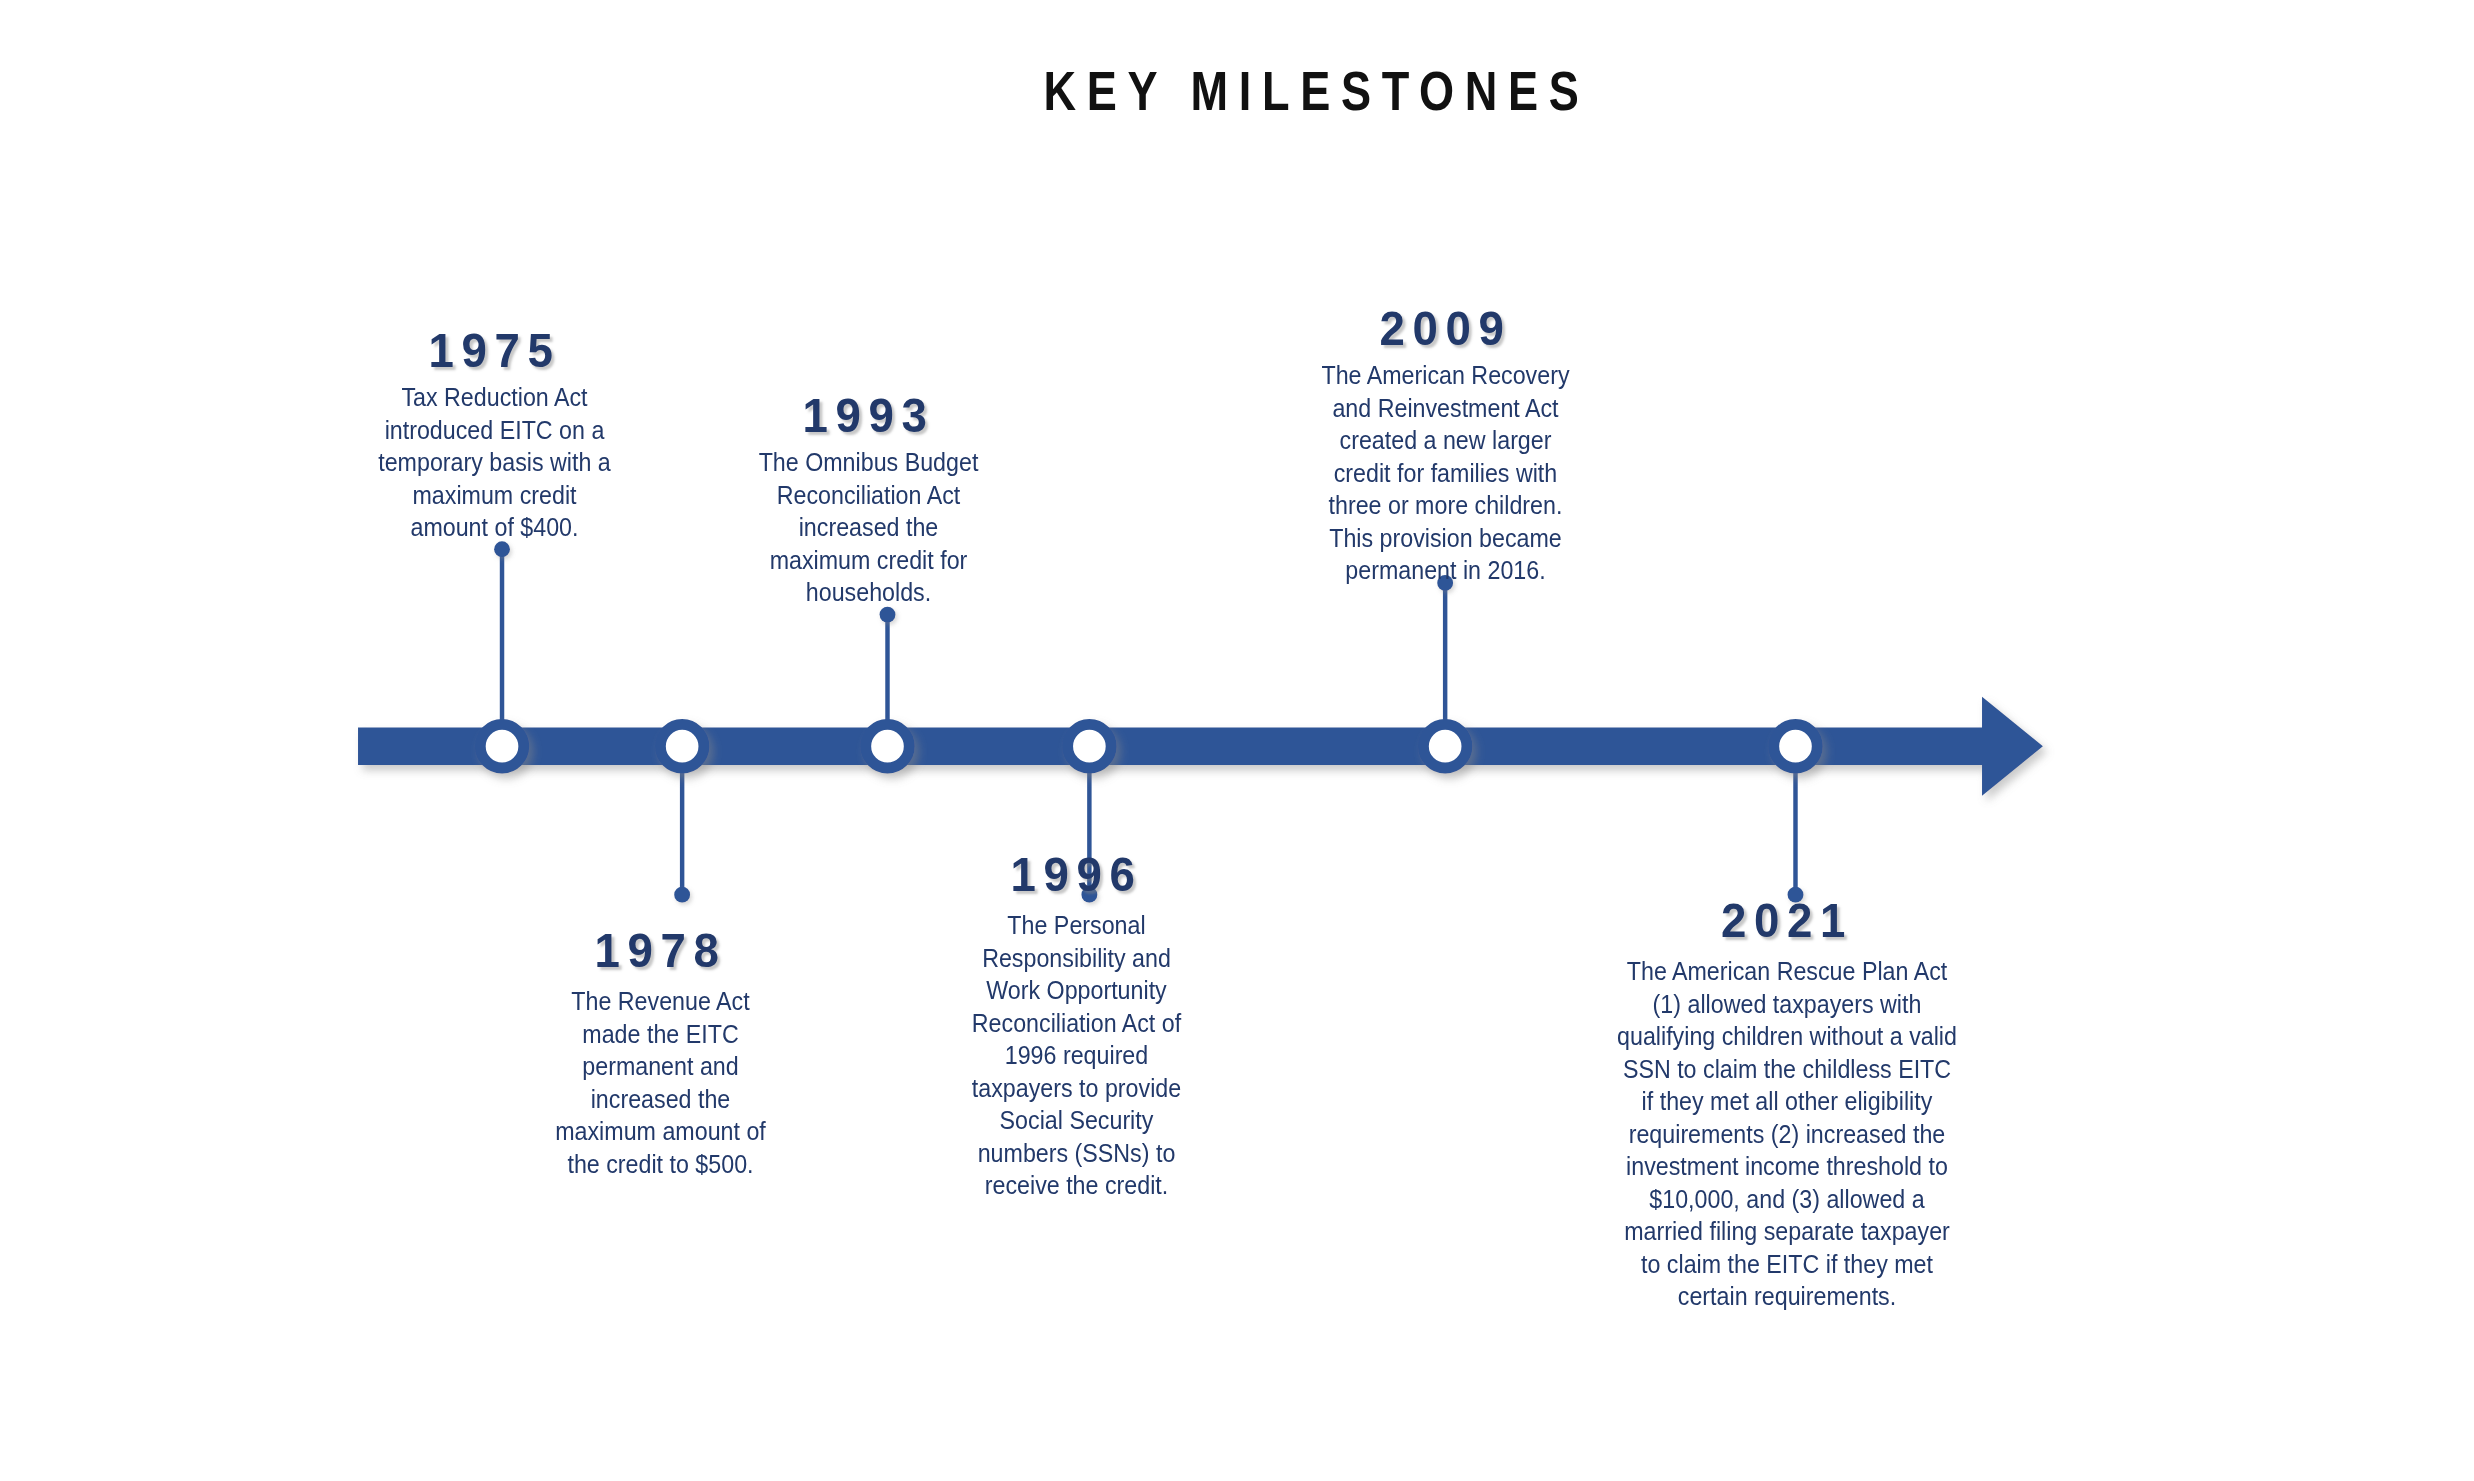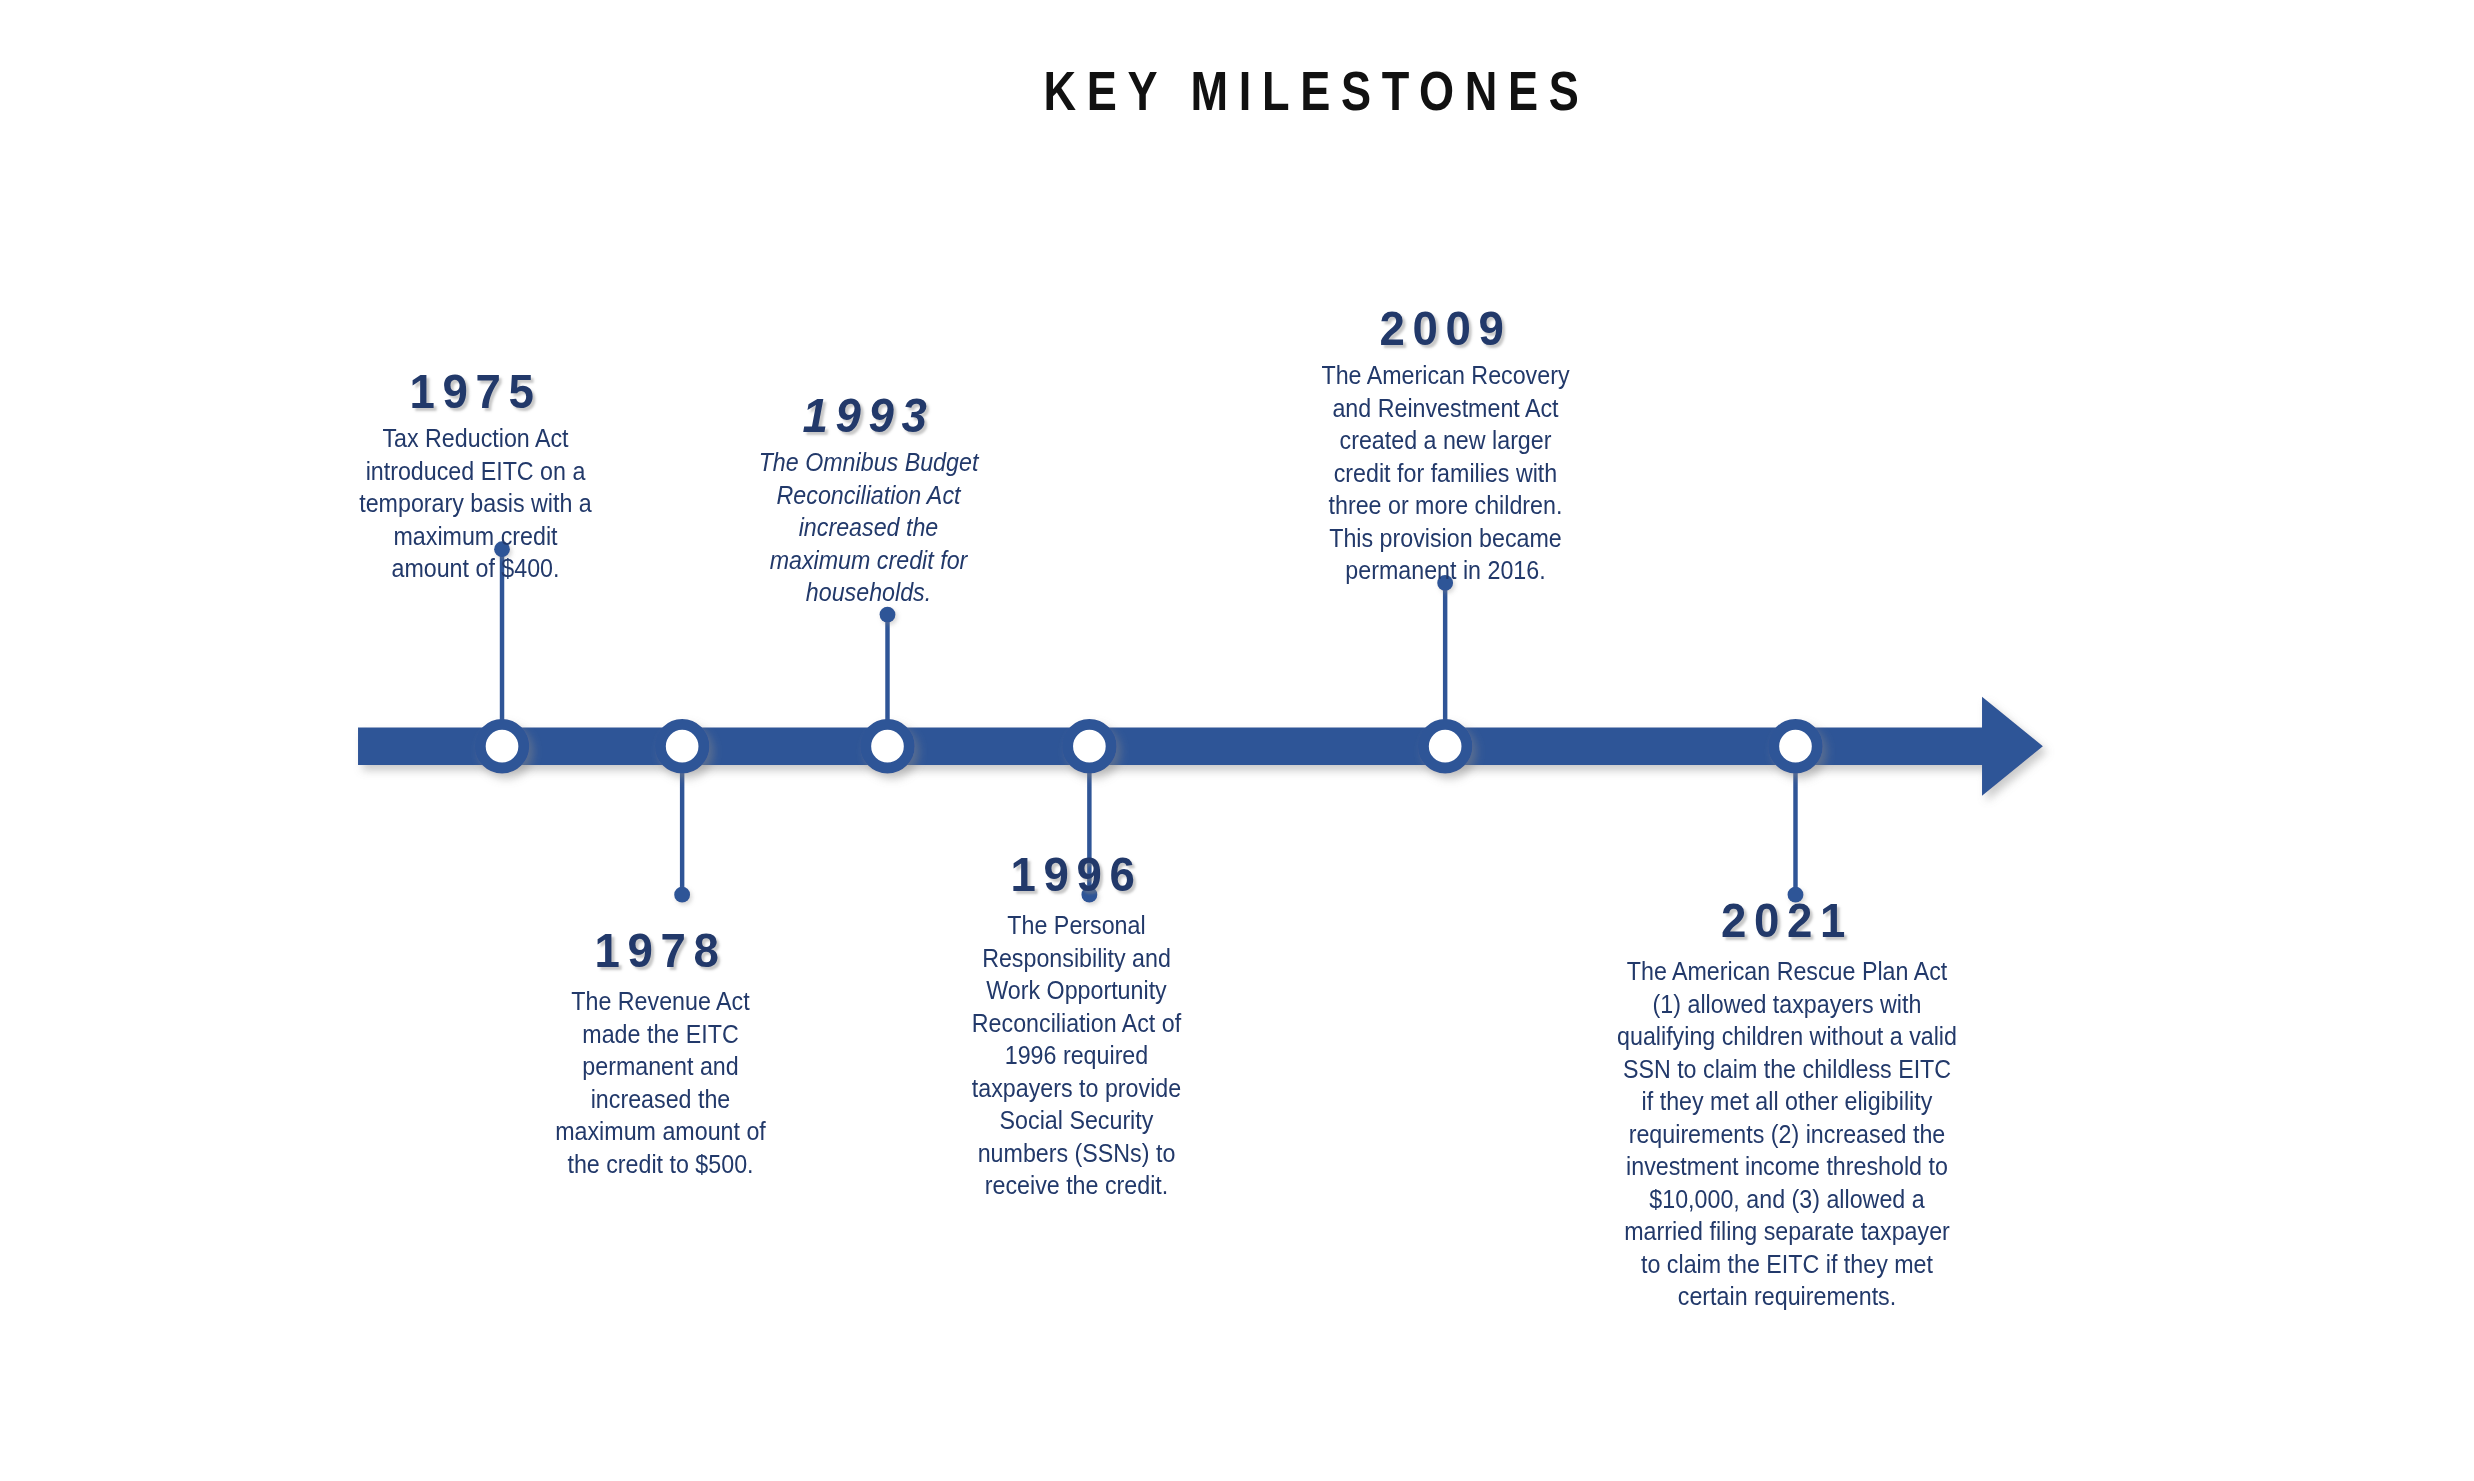--- a/index.html
+++ b/index.html
@@ -47,22 +47,22 @@
     margin-top:9px;
     transform:scaleX(0.93);
     transform-origin:center top;
   }
 
   
   .ms.above{display:flex;flex-direction:column;justify-content:flex-end;}
   .ms.above .body{margin-top:5px;}
 
   
-  #ms-1975{left:347px;  top:247px;  width:257px;margin-top:41px; }
-  #ms-1993{left:740px; top:314px;  width:257px;font-style:italic; }
+  #ms-1975{left:366px;  top:247px;  width:257px; }
+  #ms-1993{left:740px; top:314px;  width:257px; }
   #ms-2009{left:1307px; top:186px;  width:277px; }
 
   #ms-1978{left:532px; top:896px; width:257px;margin-top:30px; }
   #ms-1996{left:948px; top:850px; width:257px; }
   #ms-2021{left:1604px; top:896px; width:366px; }
 
   #ms-2021 .body{font-size:25px;line-height:1.30;}
 </style>
 </head>
 <body>

